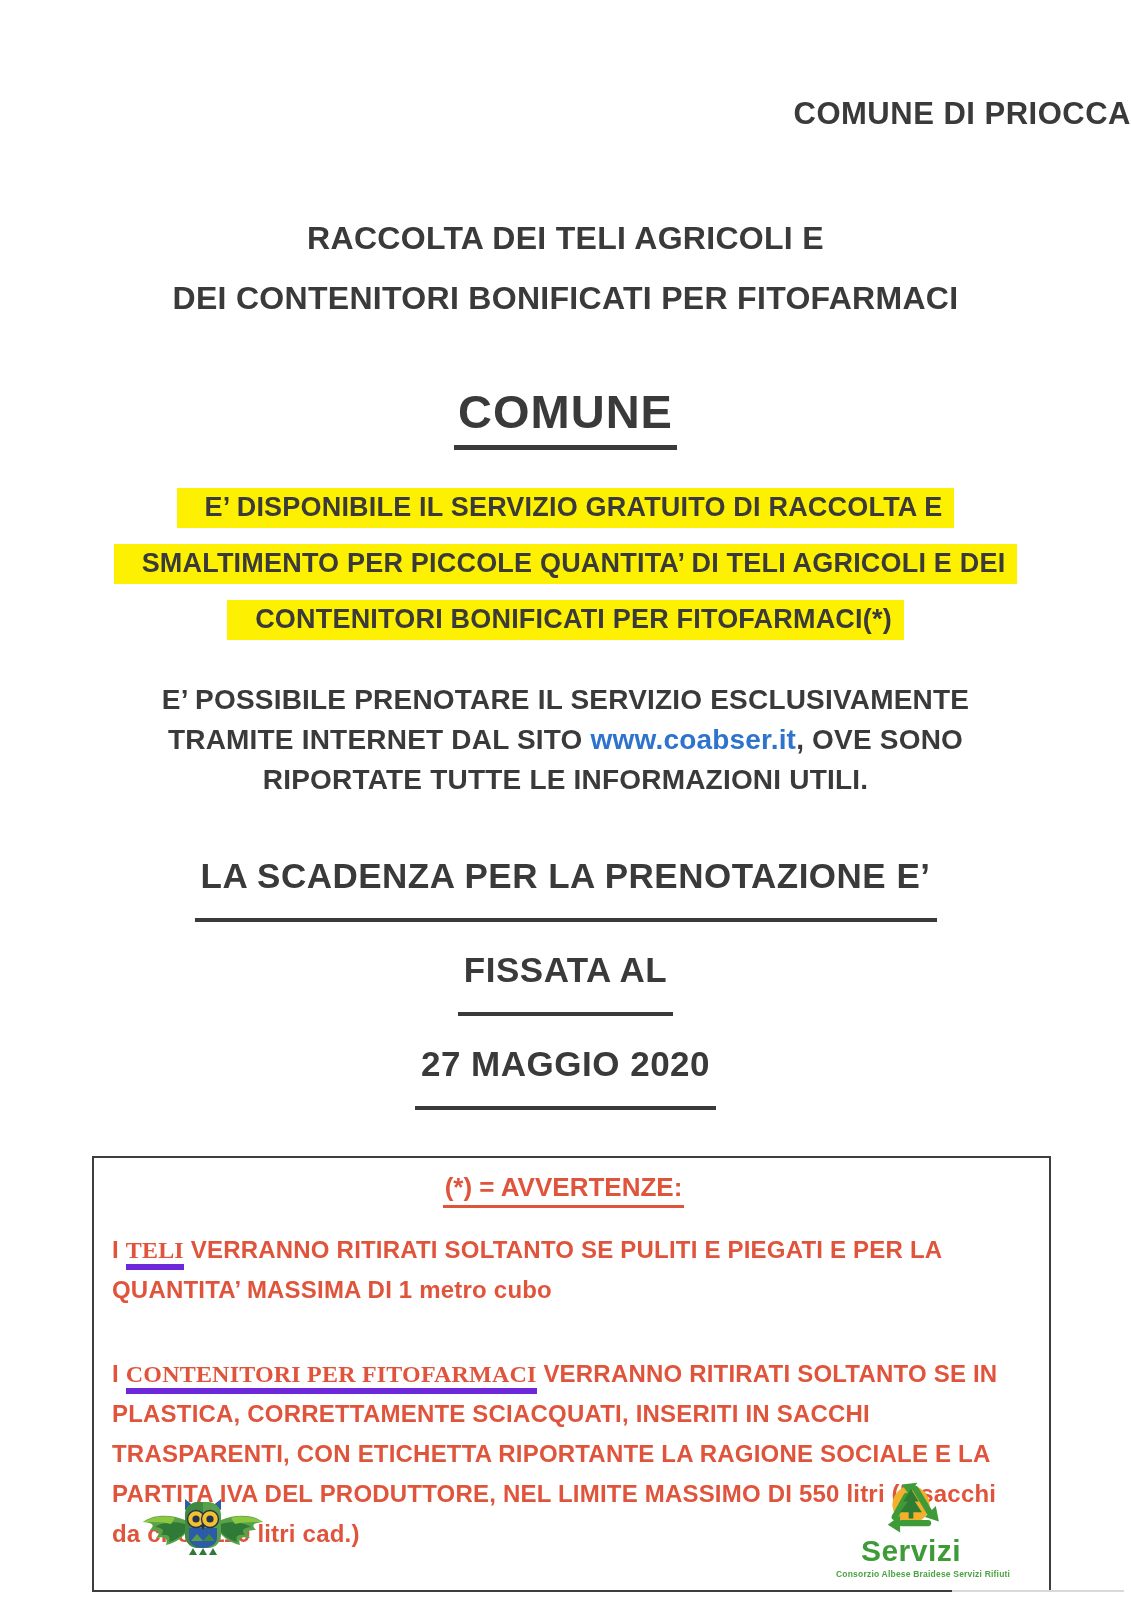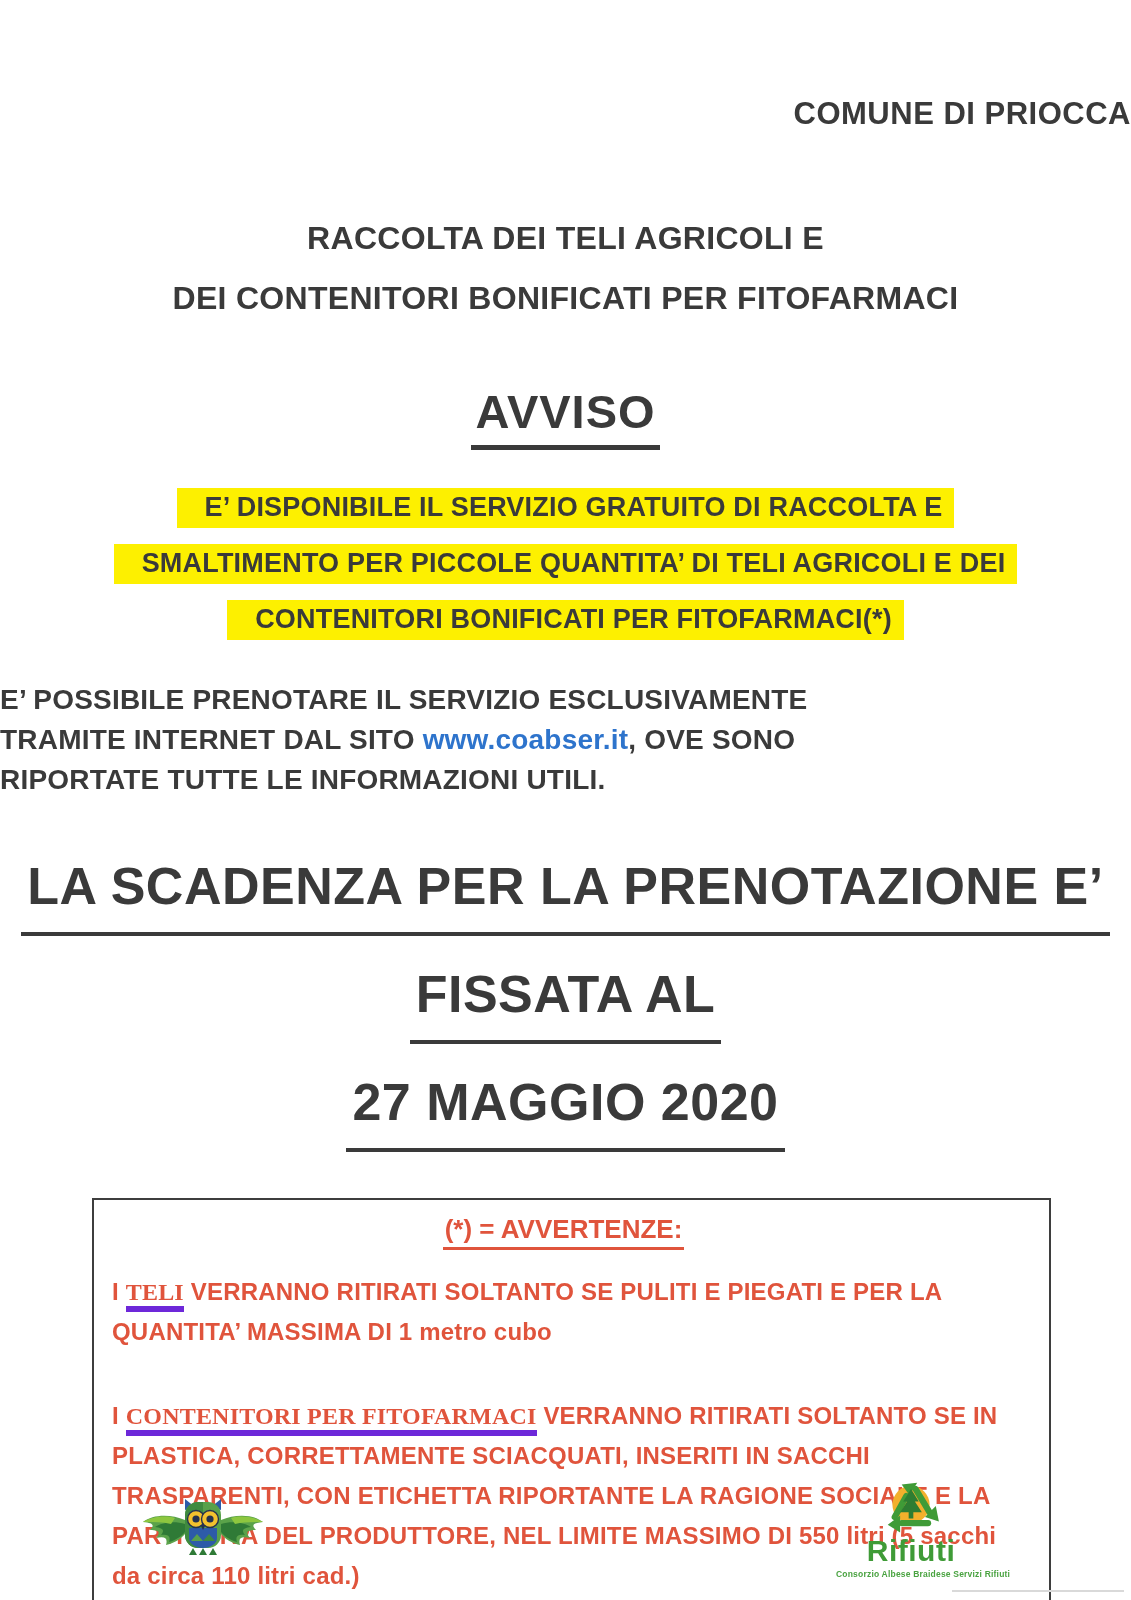--- a/index.html
+++ b/index.html
@@ -44,38 +44,38 @@
   .highlights .hl{
     display:inline-block;
     background:#fdf000;
     font-size:27px;
     letter-spacing:.2px;
     padding:4px 12px 5px 28px;
   }
 
   .booking{
     margin-top:40px;
-    text-align:left;
+    text-align:center;
     font-size:28px;
     line-height:40px;
     letter-spacing:.2px;
   }
   .booking .link{color:#2e74cc;}
 
   .deadline{
     margin-top:56px;
     text-align:center;
   }
   .deadline .dl-line{margin-bottom:28px;}
   .deadline .u{
     display:inline-block;
-    font-size:52px;
+    font-size:35px;
     letter-spacing:.5px;
     border-bottom:4px solid #3a3a3a;
-    padding:0 6px 16px 6px;
+    padding:0 6px 22px 6px;
   }
 
   .warnings-box{
     box-sizing:border-box;
     margin:46px 0 0 92px;
     width:959px;
     border:2px solid #3e3e3e;
     padding:14px 34px 36px 18px;
     color:#e0543c;
   }
@@ -136,21 +136,21 @@
 <div class="page">
 
   <div class="municipality">COMUNE DI PRIOCCA</div>
 
   <div class="subject">
     <div>RACCOLTA DEI TELI AGRICOLI E</div>
     <div>DEI CONTENITORI BONIFICATI PER FITOFARMACI</div>
   </div>
 
   <div class="avviso">
-    <span class="u">AVVISO</span>
+    <span class="u">COMUNE</span>
   </div>
 
   <div class="highlights">
     <div class="hl-line"><span class="hl">E’ DISPONIBILE IL SERVIZIO GRATUITO DI RACCOLTA E</span></div>
     <div class="hl-line"><span class="hl">SMALTIMENTO PER PICCOLE QUANTITA’ DI TELI AGRICOLI E DEI</span></div>
     <div class="hl-line"><span class="hl">CONTENITORI BONIFICATI PER FITOFARMACI(*)</span></div>
   </div>
 
   <div class="booking">
     <div>E’ POSSIBILE PRENOTARE IL SERVIZIO ESCLUSIVAMENTE</div>
@@ -220,21 +220,21 @@
           </g>
           <g fill="#3f9b37">
             <polygon points="38,16 58,14 48,30"></polygon>
             <polygon points="82,44 86,64 68,58"></polygon>
             <polygon points="36,56 20,68 36,78"></polygon>
           </g>
 
           <polygon points="50,22 40,38 45,38 36,52 47,52 47,60 53,60 53,52 64,52 55,38 60,38" fill="#2e7d32"></polygon>
         </svg>
       </span>
-      <div class="coabser-name">Rifiuti</div>
+      <div class="coabser-name">Servizi</div>
       <div class="coabser-tagline">Consorzio Albese Braidese Servizi Rifiuti</div>
     </div>
 
   </div>
 
   <div class="scan-line"></div>
 
 </div>
 
 </body></html>

